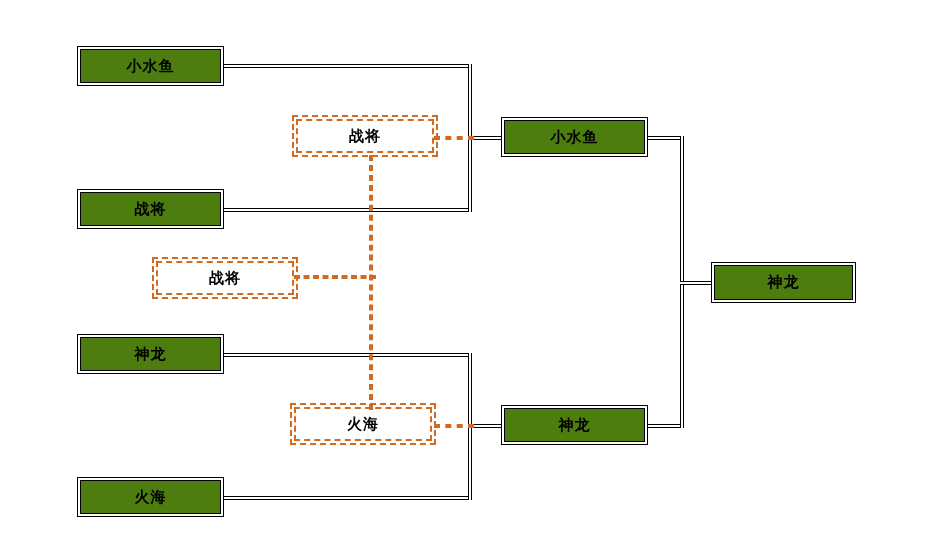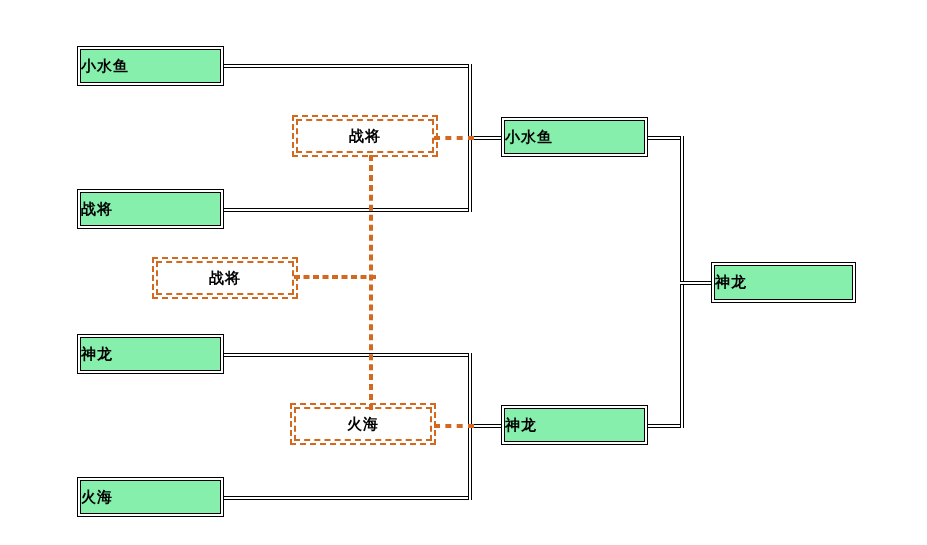--- a/index.html
+++ b/index.html
@@ -25,24 +25,24 @@
     border: 1px solid #000000;
     background: #ffffff;
     padding: 2px;
     z-index: 5;
   }
   .node > .inner {
     box-sizing: border-box;
     width: 100%;
     height: 100%;
     border: 1px solid #000000;
-    background: #86efac;
+    background: #4d7c0f;
     display: flex;
     align-items: center;
-    justify-content: flex-start;
+    justify-content: center;
   }
   .node .label {
     font-size: 15px;
     font-weight: bold;
     color: #000000;
     letter-spacing: 1px;
     line-height: 1;
     white-space: nowrap;
   }
 

